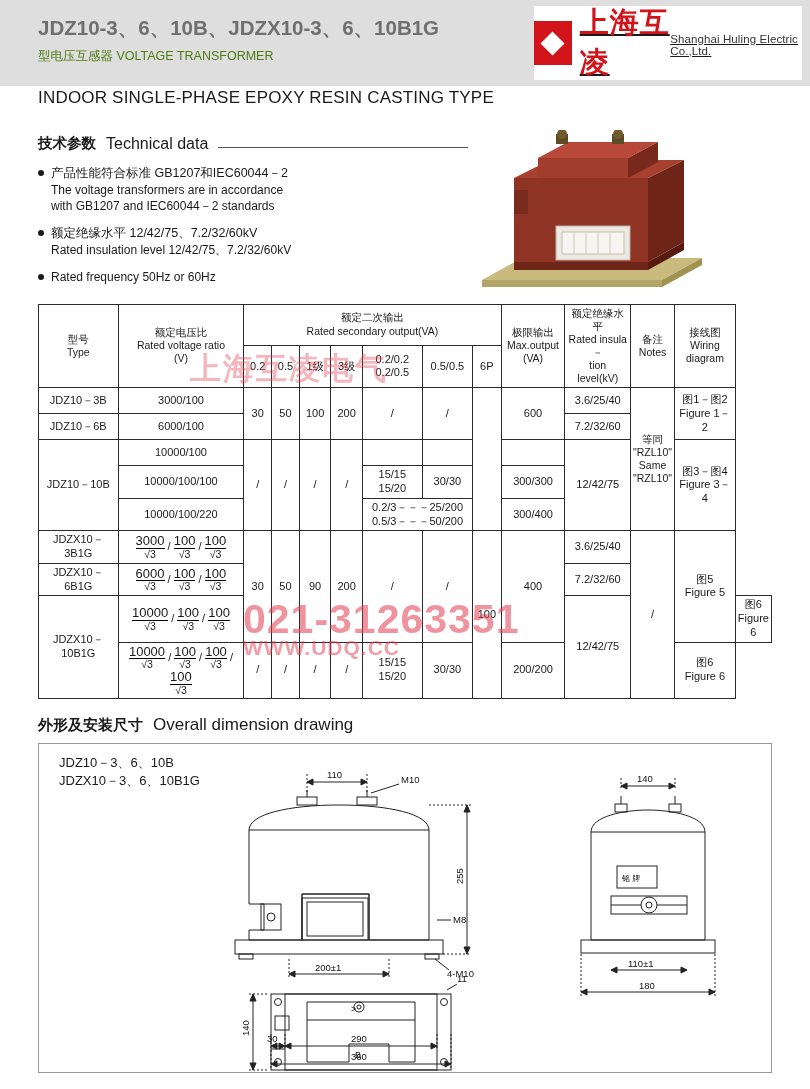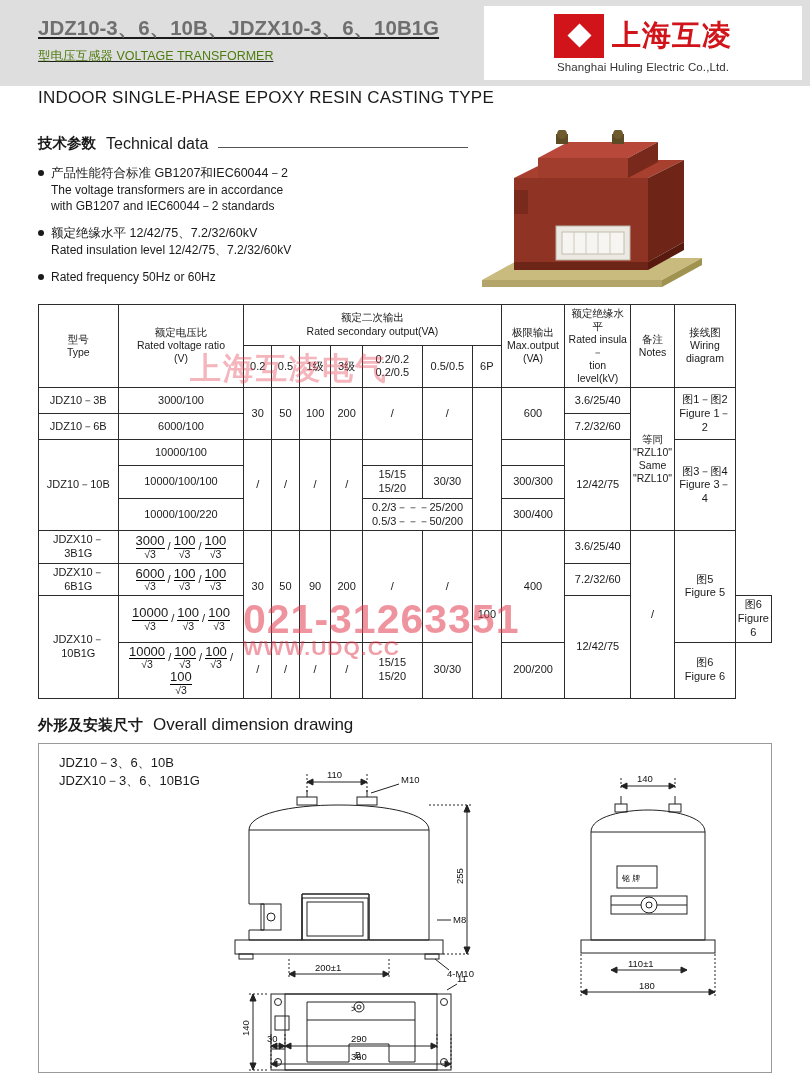--- a/index.html
+++ b/index.html
@@ -17,43 +17,43 @@
   .header {
     height: 86px;
     background: #dedede;
     display: flex;
     align-items: stretch;
     position: relative;
   }
   .header-left {
     flex: 1;
     padding: 14px 0 16px 38px;
-    text-decoration: underline;
   }
   .header-title {
     font-size: 20.5px;
     font-weight: bold;
     color: #6f6f6f;
     letter-spacing: 0px;
     white-space: nowrap;
   }
   .header-sub {
     font-size: 12.5px;
     color: #4d7c0f;
     margin-top: 6px;
   }
   .logo-box {
-    width: 318px;
+    width: 268px;
     background: #ffffff;
     margin: 6px 8px 6px 0;
     display: flex;
-    flex-direction: column;
+    flex-direction: row;
     justify-content: center;
     align-items: center;
     position: relative;
+    text-decoration: underline;
   }
   .logo-row { display:flex; align-items:center; gap:8px; }
   .logo-diamond {
     width: 50px; height: 44px;
     background: #d1131a;
     position: relative;
     display:flex; align-items:center; justify-content:center;
   }
   .logo-diamond:after {
     content:"";

